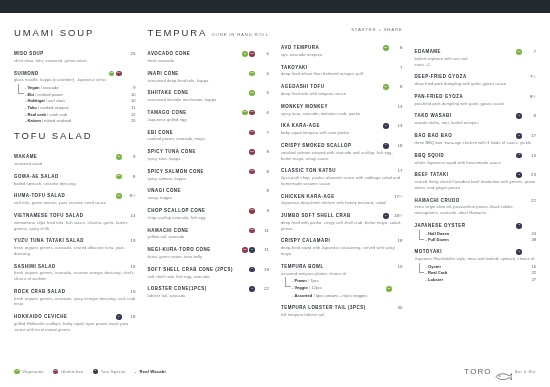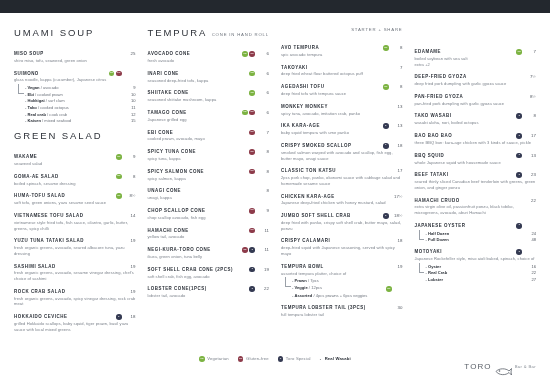--- a/index.html
+++ b/index.html
@@ -63,21 +63,21 @@
     border-left: 0.6px solid #9aa0a8; border-bottom: 0.6px solid #9aa0a8;
   }
   .subrow { display: flex; align-items: baseline; margin-bottom: 1.6px; }
   .subname { font-size: 4.1px; color: #6f757e; flex: 1 1 auto; }
   .subname b { color: #2b3038; font-weight: bold; }
   .subprice { font-size: 4.1px; color: #555b64; flex: 0 0 11px; text-align: right; }
   .subbadge { margin-left: 2.5px; }
 
   .legend {
     position: absolute; bottom: 0; left: 0; width: 550px; height: 31px;
-    background: #ffffff; display: flex; align-items: center; padding: 0 14px; flex-direction: column;
+    background: #ffffff; display: flex; align-items: center; padding: 0 14px;
   }
   .legend-items { display: flex; align-items: center; gap: 9px; }
   .legend-item { display: flex; align-items: center; gap: 2.6px; }
   .legend-label { font-size: 4.2px; color: #7c828b; letter-spacing: 0.15px; }
   .legend-label.bold { color: #2b3038; font-weight: bold; }
   .legend-dash { font-size: 4.2px; color: #2b3038; margin-right: 1px; }
 
   .brand { margin-left: auto; display: flex; align-items: center; gap: 3px; }
   .brand-toro { font-size: 8px; letter-spacing: 1.1px; color: #5b6169; }
   .brand-sub { font-size: 4.3px; color: #8a9098; letter-spacing: 0.3px; }
@@ -129,21 +129,21 @@
             <div class="subrow">
               <div class="subname">- <b>Real crab</b> / cook crab</div>
               <div class="subprice">12</div>
             </div>
             <div class="subrow">
               <div class="subname">- <b>Kaisen</b> / mixed seafood</div>
               <div class="subprice">15</div>
             </div>
           </div>
         </div>
-        <div class="sec-head"><span>GREEN  SALAD</span></div>
+        <div class="sec-head"><span>TOFU  SALAD</span></div>
         <div class="item">
           <div class="item-row">
             <div class="item-name">WAKAME</div>
             <div class="badges">
               <span class="badge vg">VG</span>
             </div>
             <div class="price">9</div>
           </div>
           <div class="desc">seaweed salad</div>
         </div>

